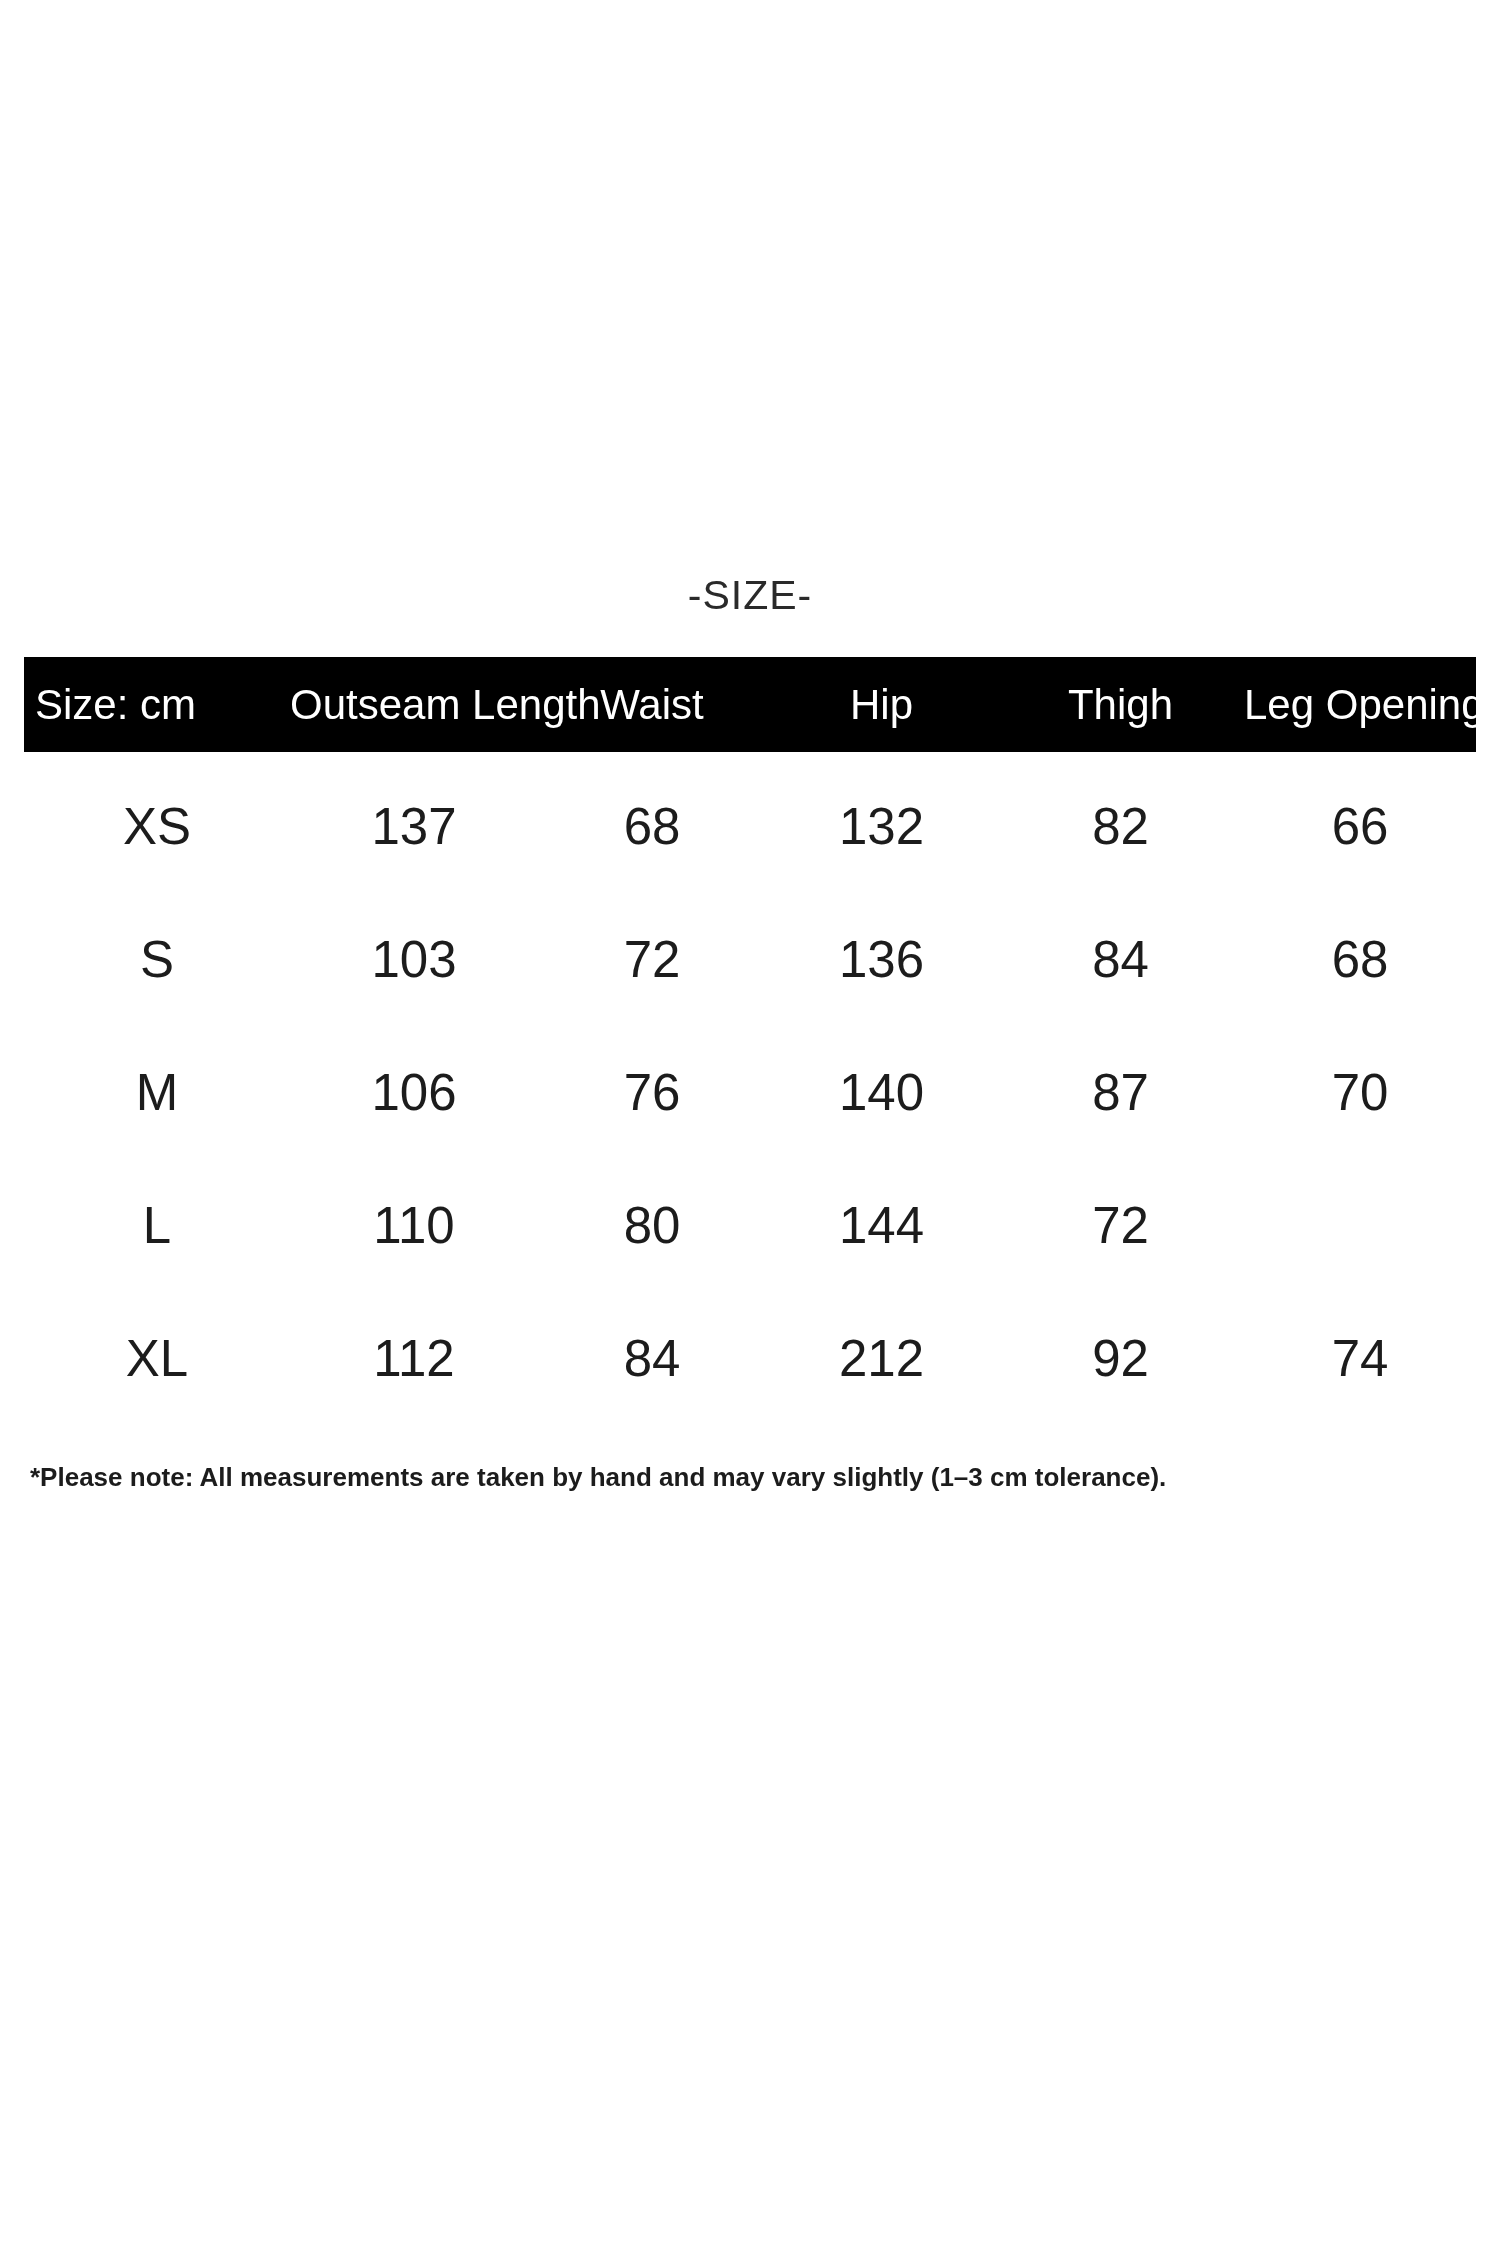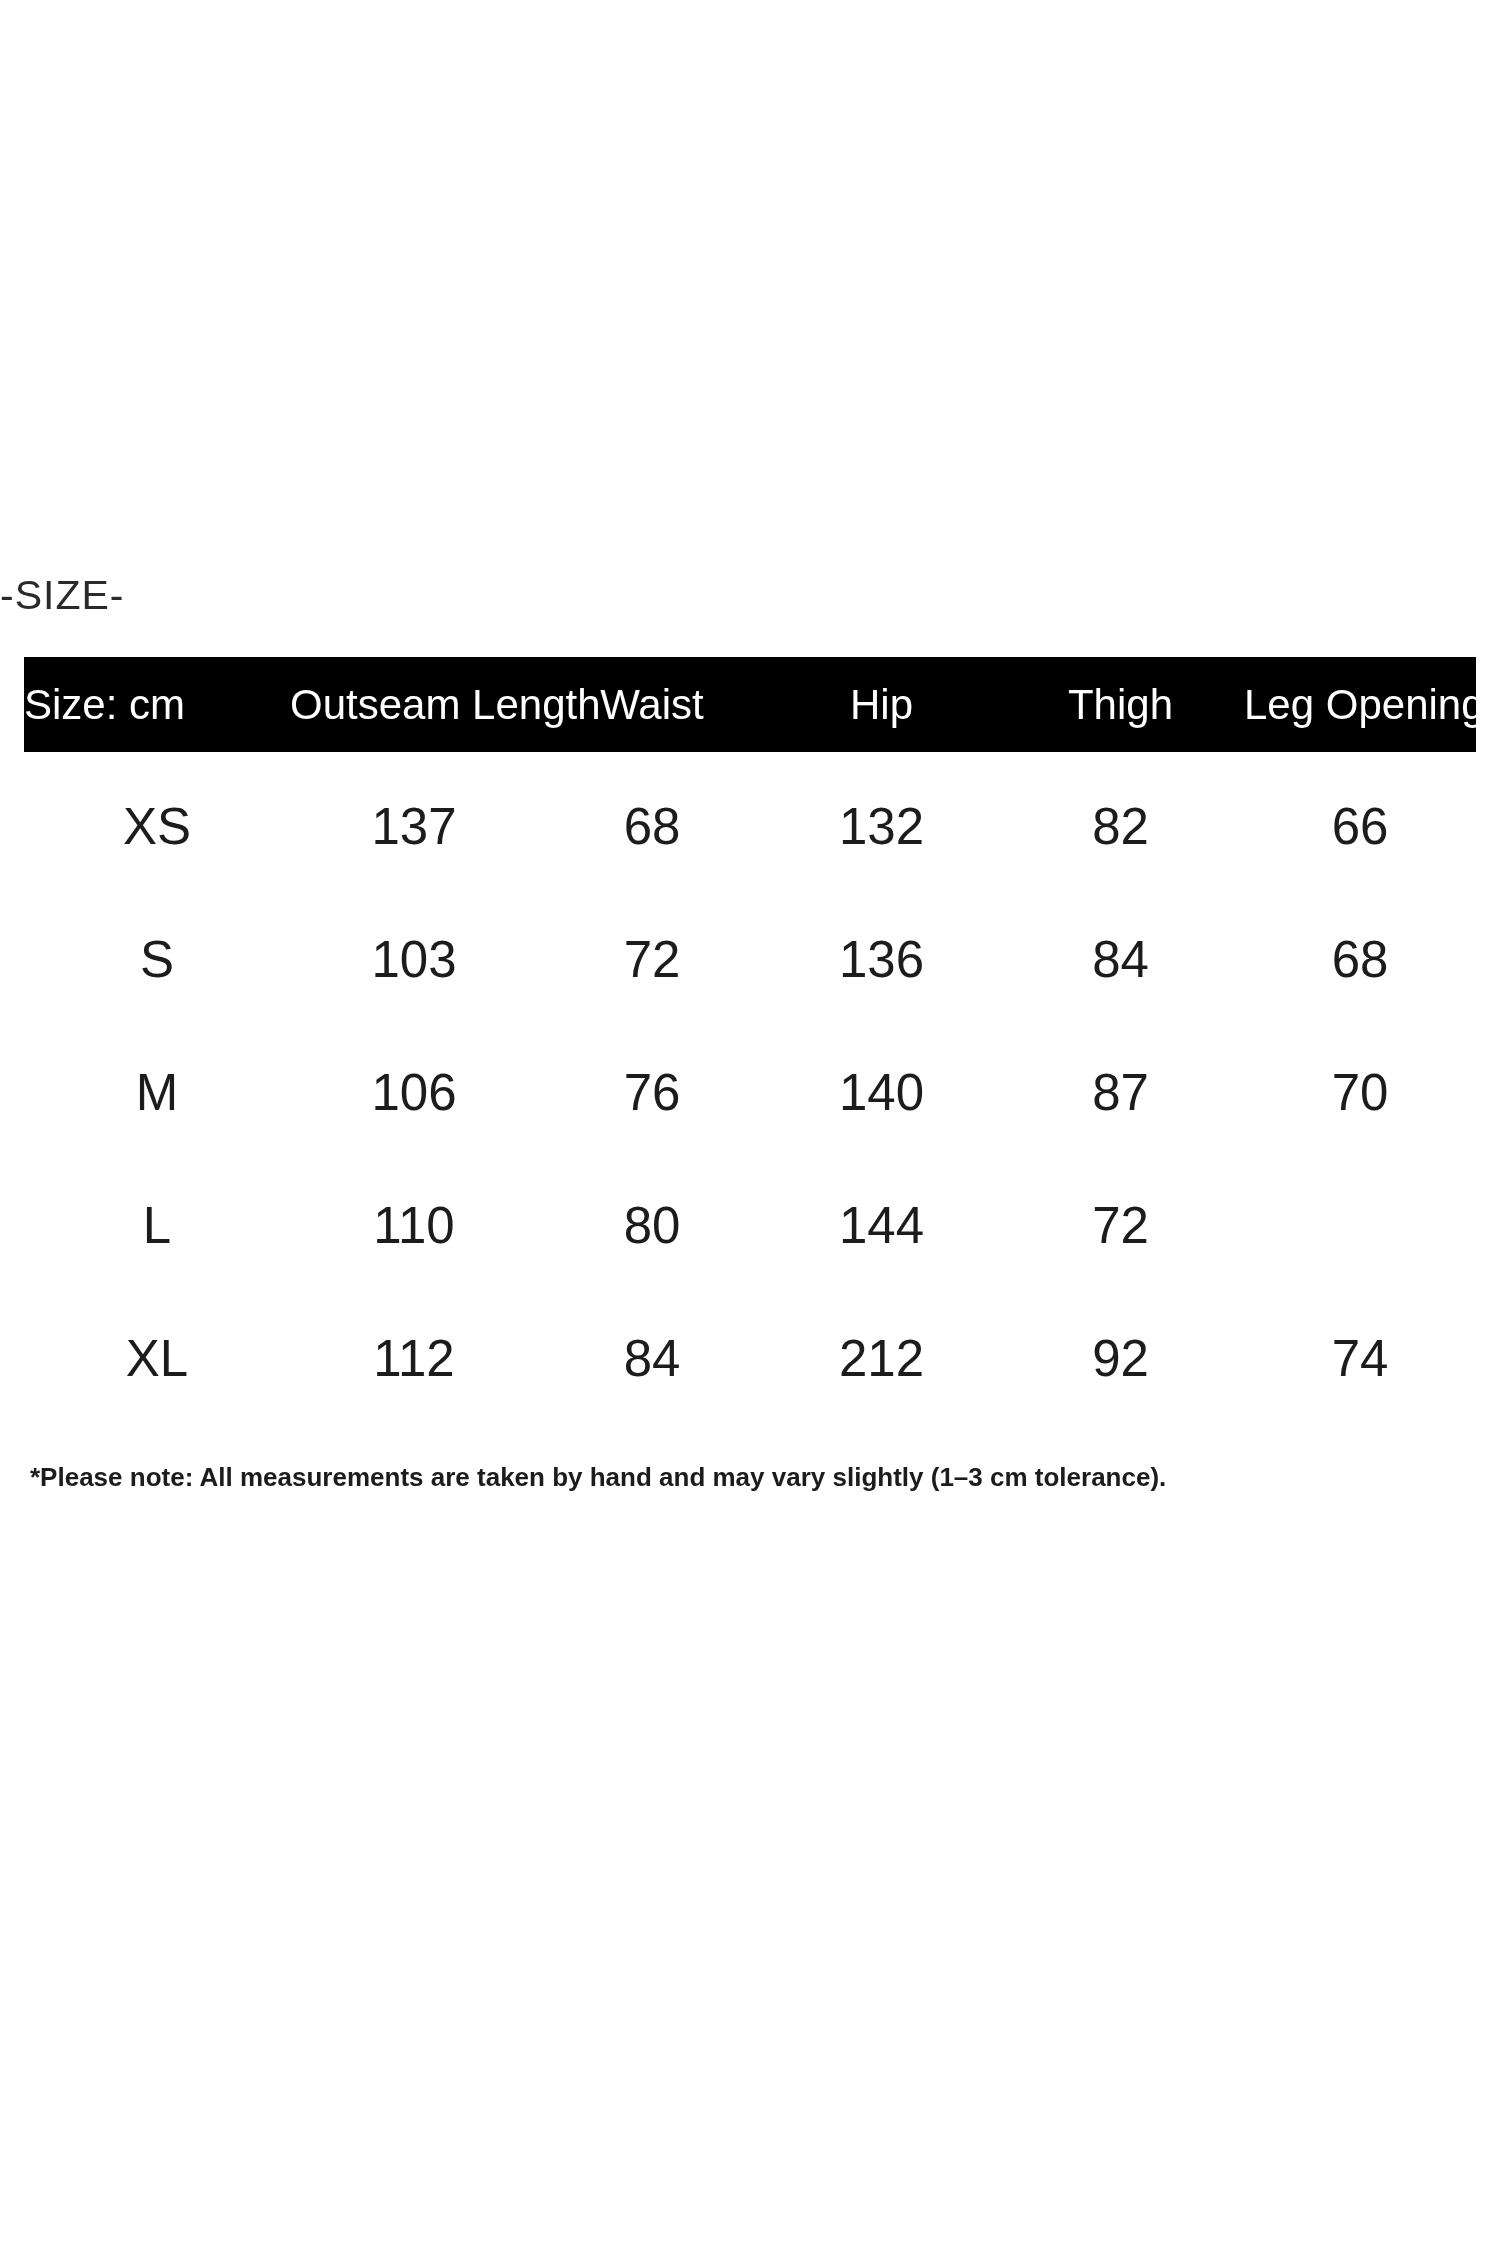--- a/index.html
+++ b/index.html
@@ -14,21 +14,21 @@
   .page {
     position: absolute;
     inset: 0;
     background: #ffffff;
   }
   .title {
     position: absolute;
     top: 572px;
     left: 0;
     width: 100%;
-    text-align: left;
+    text-align: center;
     font-size: 41px;
     font-weight: 500;
     letter-spacing: 1px;
     color: #2a2a2a;
   }
   .size-table {
     position: absolute;
     top: 657px;
     left: 24px;
     width: 1452px;
@@ -39,21 +39,21 @@
     align-items: center;
   }
   .header-row {
     height: 95px;
     background: #000000;
     color: #ffffff;
     font-size: 42px;
     font-weight: 400;
   }
   .header-row .cell { text-align: center; white-space: nowrap; }
-  .header-row .cell.first { text-align: left; }
+  .header-row .cell.first { text-align: left; padding-left: 11px; }
   .table-body { padding-top: 8px; }
   .body-row { height: 133px; }
   .body-row .cell {
     text-align: center;
     font-size: 51px;
     font-weight: 400;
     color: #1c1c1c;
     white-space: nowrap;
   }
   .footnote {

